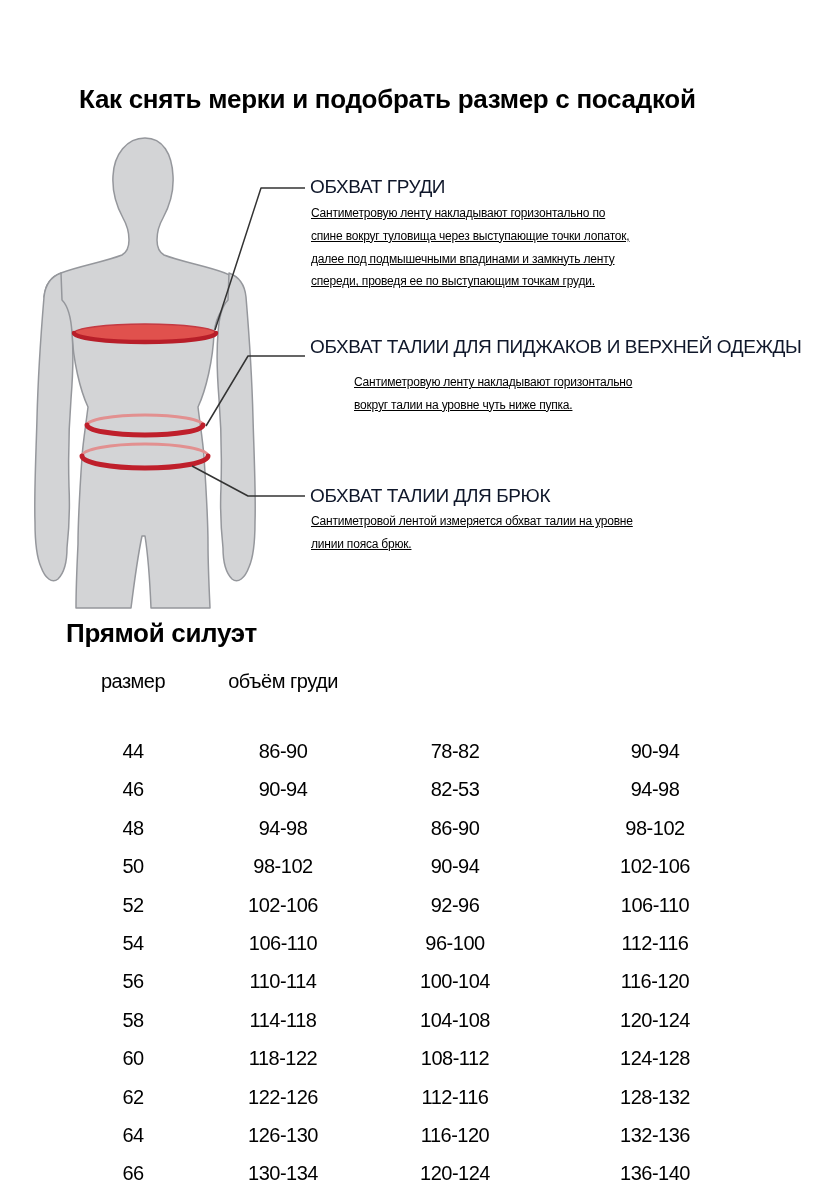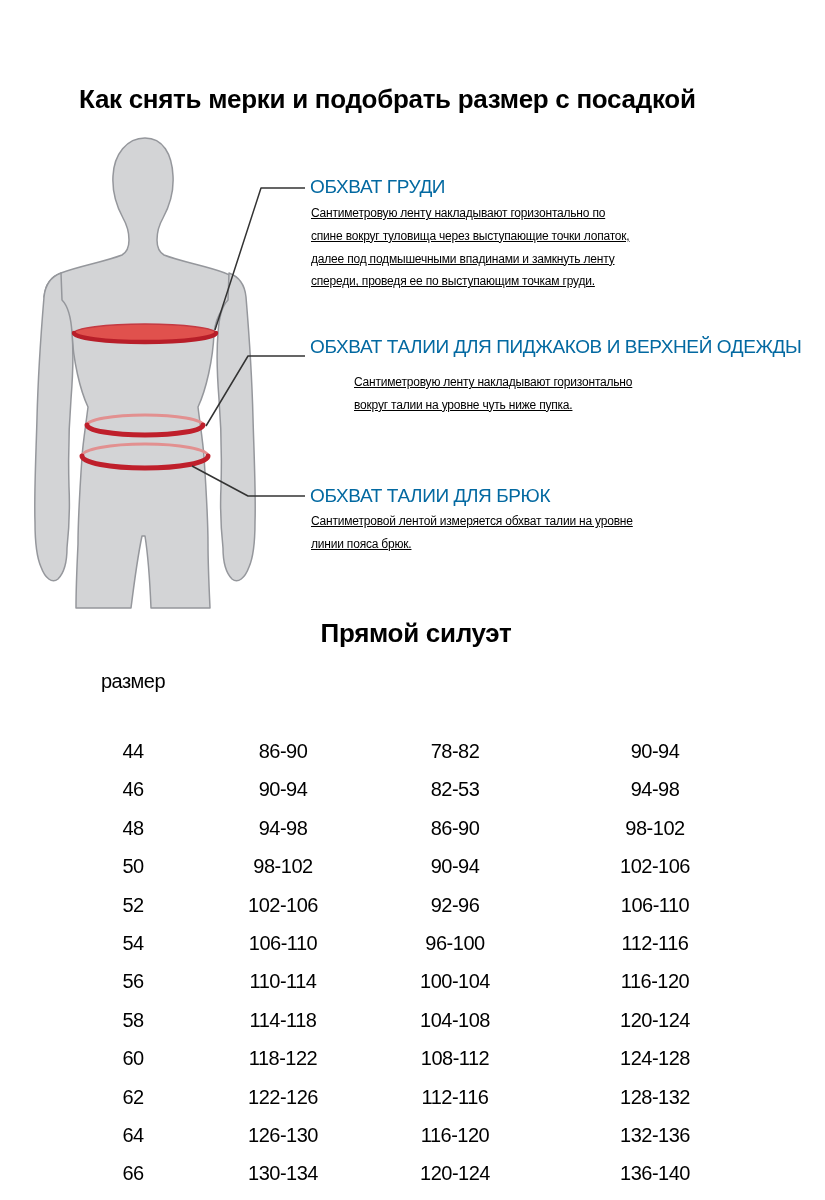--- a/index.html
+++ b/index.html
@@ -18,40 +18,39 @@
     font-size: 26px;
     font-weight: 700;
     letter-spacing: -0.3px;
     white-space: nowrap;
   }
   .figure-svg { left: 0; top: 0; width: 825px; height: 1200px; }
   .m-label {
     font-size: 19px;
     letter-spacing: -0.4px;
     white-space: nowrap;
-    color: #0369a1;
+    color: #0f172a;
   }
   .m-desc {
     font-size: 12px;
     line-height: 22.8px;
     letter-spacing: -0.2px;
     white-space: pre-line;
     color: #000000;
     text-decoration: underline;
   }
   .lbl-chest  { left: 310px; top: 176px; }
   .dsc-chest  { left: 311px; top: 202px; width: 480px; }
   .lbl-waistj { left: 310px; top: 336px; }
   .dsc-waistj { left: 311px; top: 371px; width: 440px; margin-left: 43px; }
   .lbl-waistt { left: 310px; top: 485px; }
   .dsc-waistt { left: 311px; top: 510px; width: 490px; }
 
   .table-title {
     left: 66px; top: 618px; width: 700px;
-    text-align: center;
     font-size: 26px;
     font-weight: 700;
     letter-spacing: -0.3px;
   }
   .size-grid {
     display: grid;
     grid-template-columns: 96px 204px 140px 260px;
     width: 700px;
     text-align: center;
     font-size: 20px;
@@ -162,20 +161,21 @@
 вокруг талии на уровне чуть ниже пупка.</div>
 
 <div class="abs m-label lbl-waistt">ОБХВАТ ТАЛИИ ДЛЯ БРЮК</div>
 <div class="abs m-desc dsc-waistt">Сантиметровой лентой измеряется обхват талии на уровне
 линии пояса брюк.</div>
 
 <div class="abs table-title">Прямой силуэт</div>
 
 <div class="abs size-grid grid-head">
   <div class="hcell">размер</div>
+  <div class="hcell">объём груди</div>
 </div>
 
 <div class="abs size-grid grid-body">
   <div class="row-contents" style="display:contents">
       <div class="cell">44</div>
       <div class="cell">86-90</div>
       <div class="cell">78-82</div>
       <div class="cell">90-94</div>
     </div>
     <div class="row-contents" style="display:contents">

